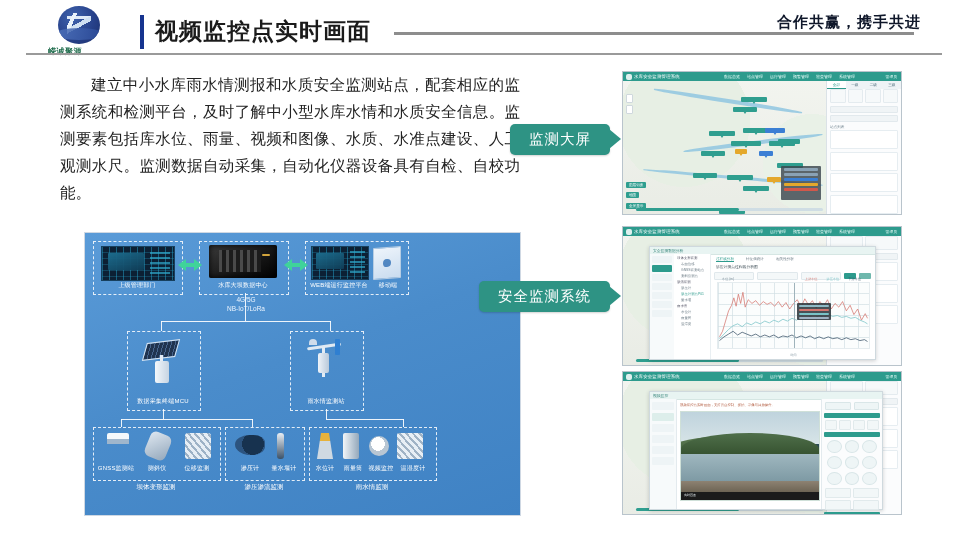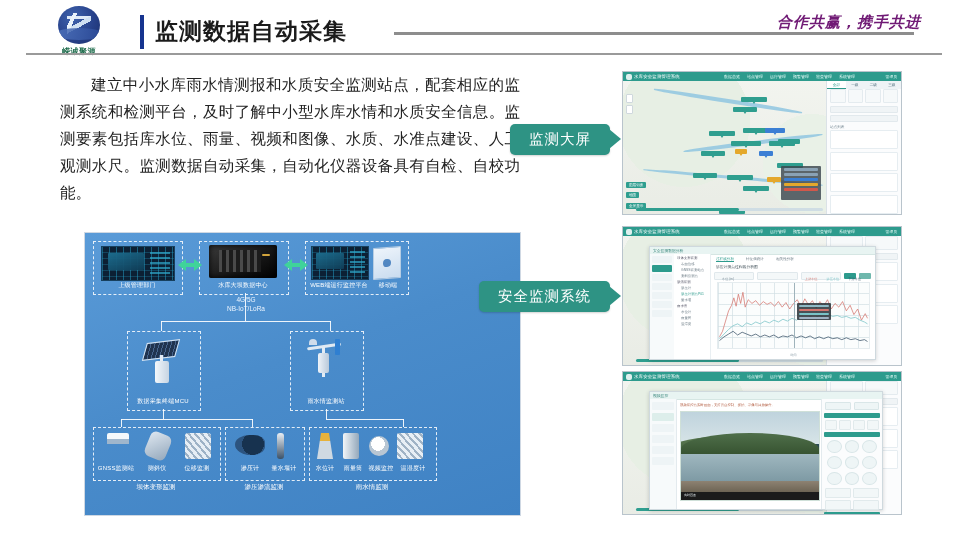--- a/index.html
+++ b/index.html
@@ -28,34 +28,34 @@
       linear-gradient(-28deg, transparent 0 42%, #cfe0f2 42% 56%, transparent 56% 100%),
       linear-gradient(0deg, transparent 0 72%, #dfeaf7 72% 86%, transparent 86% 100%);
   }
   .logo-mark:after{
     content:"";position:absolute;left:-3px;bottom:4px;width:48px;height:12px;
     border-radius:50%;
     background:linear-gradient(90deg,#4f74bd,#2b4a98);
     opacity:.85;
   }
   .logo-text{
-    position:absolute;left:0;top:40px;width:62px;text-align:center;
+    position:absolute;left:0;top:40px;width:62px;
     font-size:8px;letter-spacing:.5px;color:#1d6b4b;font-weight:bold;
     white-space:nowrap;
   }
   .title-bar{position:absolute;left:140px;top:15px;width:4px;height:34px;background:#16348f;}
   .title-text{
     position:absolute;left:155px;top:16px;
     font-size:23px;font-weight:bold;color:#1b1b1b;letter-spacing:1px;
     white-space:nowrap;
   }
   .title-rule{position:absolute;left:394px;top:32px;width:520px;height:3px;background:#8d8d8d;}
   .slogan{
     position:absolute;right:42px;top:13px;
-    font-size:15px;font-style:italic;font-weight:bold;color:#701a75;
+    font-size:15px;font-weight:bold;color:#0f172a;
     letter-spacing:1px;white-space:nowrap;
   }
   .header-rule{position:absolute;left:26px;top:53px;width:916px;height:2px;background:#9a9a9a;}
 
   
   .body-copy{
     position:absolute;left:60px;top:72px;width:460px;
     font-family:"DejaVu Serif","Liberation Serif",serif;
     font-size:15.5px;line-height:27px;color:#222;text-align:justify;
     text-indent:2em;
@@ -305,21 +305,21 @@
 <body>
 
 <div class="slide">
 
   <div class="header">
     <div class="logo">
       <div class="logo-mark"></div>
       <div class="logo-text">嵘诚聚源</div>
     </div>
     <div class="title-bar"></div>
-    <div class="title-text">监测数据自动采集</div>
+    <div class="title-text">视频监控点实时画面</div>
     <div class="title-rule"></div>
     <div class="slogan">合作共赢，携手共进</div>
     <div class="header-rule"></div>
   </div>
 
   <div class="body-copy">建立中小水库雨水情测报和水质安全监测站点，配套相应的监测系统和检测平台，及时了解中小型水库水情和水质安全信息。监测要素包括库水位、雨量、视频和图像、水质、水准点建设、人工观测水尺。监测数据自动采集，自动化仪器设备具有自检、自校功能。</div>
 
   <div class="diagram">
 
     <div class="dbox" style="left:8px;top:8px;width:88px;height:52px;"></div>

